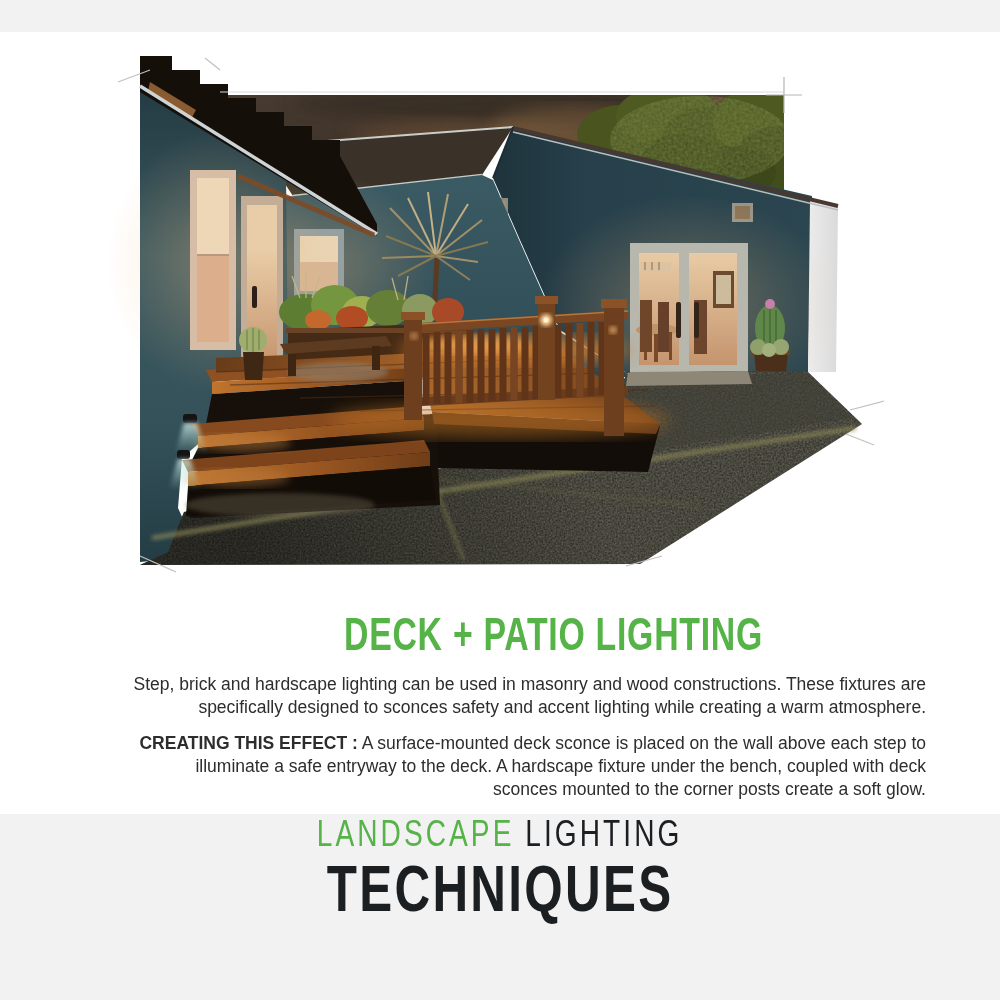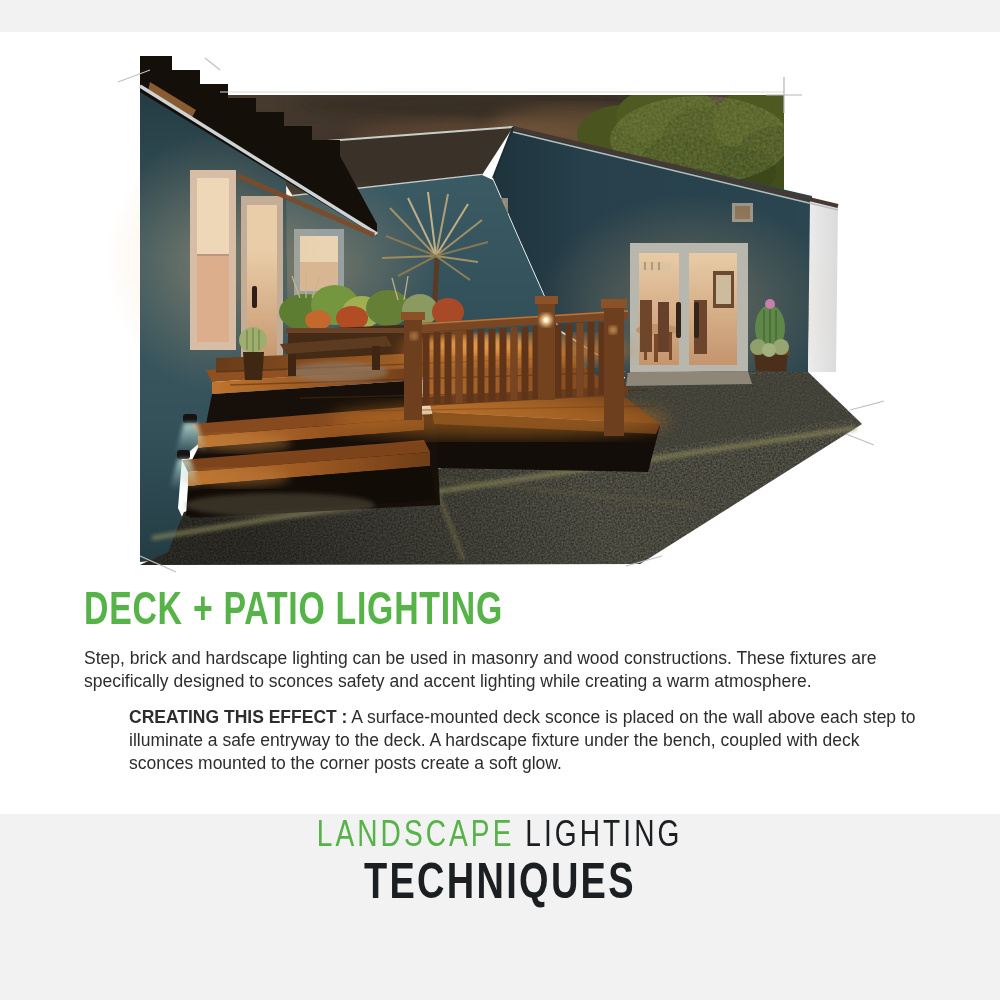--- a/index.html
+++ b/index.html
@@ -3,37 +3,37 @@
 <meta charset="utf-8">
 <style>
   html,body{margin:0;padding:0;}
   body{
     width:1000px;height:1000px;position:relative;background:#ffffff;
     font-family:"Liberation Sans", sans-serif;overflow:hidden;
     --accent_green:#55b348;--body_text:#2d2d2d;--footer_text_dark:#1c1f22;--band_gray:#f2f2f2;
   }
   .top-band{position:absolute;left:0;top:0;width:1000px;height:32px;background:var(--band_gray);}
   .art{position:absolute;left:0;top:0;width:1000px;height:612px;}
-  .content{position:absolute;left:84px;top:580px;width:842px;color:var(--body_text);}
+  .content{position:absolute;left:84px;top:606px;width:842px;color:var(--body_text);text-align:right;}
   .page-title{
     margin:0 0 12px 0;font-size:47px;font-weight:700;letter-spacing:1px;
     color:var(--accent_green);white-space:nowrap;
   }
   .cond{display:inline-block;transform:scaleX(.72);transform-origin:0 50%;}
   .content p{margin:0 0 13px 0;font-size:17.5px;line-height:1.31;}
   .content p.effect{margin-bottom:0;margin-left:45px;}
   .effect-label{font-weight:700;}
   .footer{
     position:absolute;left:0;top:814px;width:1000px;height:186px;
     background:var(--band_gray);text-align:center;
   }
   .brand-line1{font-size:37px;font-weight:400;letter-spacing:4px;
     color:var(--footer_text_dark);white-space:nowrap;line-height:1.1;}
   .brand-line1 .green{color:var(--accent_green);}
-  .brand-line2{font-size:50px;font-weight:700;letter-spacing:3px;
+  .brand-line2{font-size:65px;font-weight:700;letter-spacing:3px;
     color:var(--footer_text_dark);white-space:nowrap;line-height:1.0;margin-top:1px;}
   .condc{display:inline-block;transform:scaleX(.76);transform-origin:50% 50%;}
 </style>
 </head>
 <body style="--accent_green: #55b348; --body_text: #2d2d2d; --footer_text_dark: #1c1f22; --band_gray: #f2f2f2;">
 
 <div class="top-band"></div>
 
 <div class="art">
 <svg width="1000" height="612" viewBox="0 0 1000 612" xmlns="http://www.w3.org/2000/svg">

